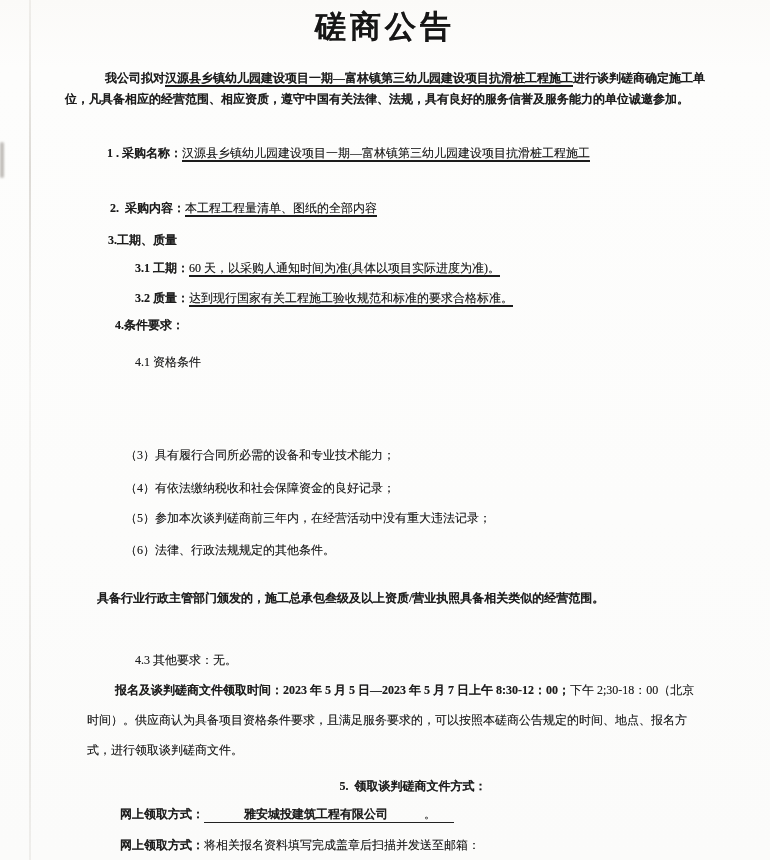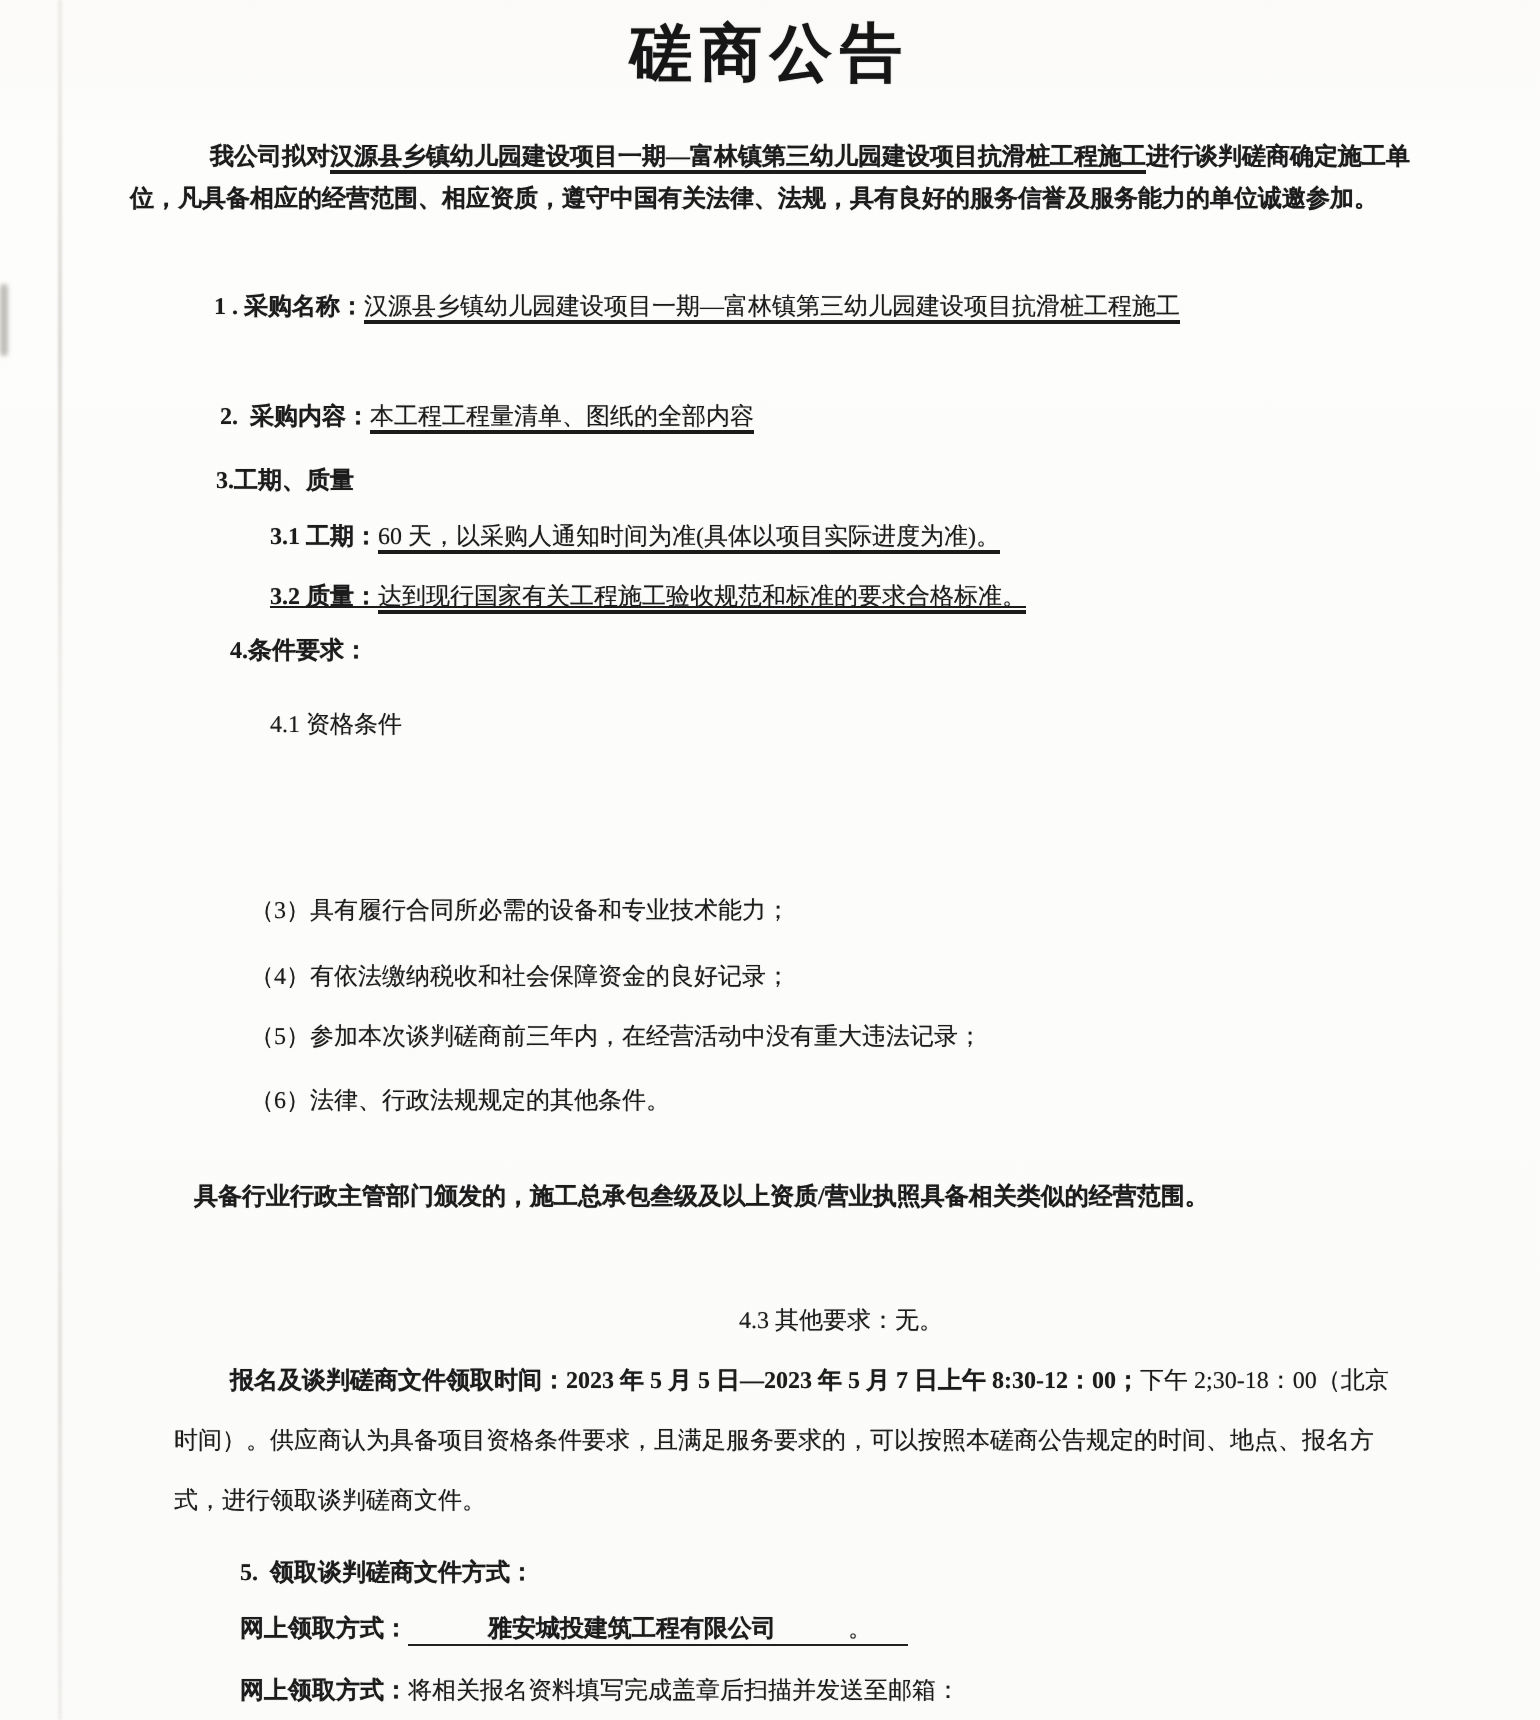--- a/index.html
+++ b/index.html
@@ -57,36 +57,36 @@
   <p class="blk" style="top:68px; line-height:21px; text-indent:40px;"><b>我公司拟对</b><b class="u">汉源县乡镇幼儿园建设项目一期—富林镇第三幼儿园建设项目抗滑桩工程施工</b><b>进行谈判磋商确定施工单位，凡具备相应的经营范围、相应资质，遵守中国有关法律、法规，具有良好的服务信誉及服务能力的单位诚邀参加。</b></p>
 
   <p class="blk" style="top:138px; line-height:31px; margin-left:20px; text-indent:22px;"><b>1 . 采购名称：</b><span class="u">汉源县乡镇幼儿园建设项目一期—富林镇第三幼儿园建设项目抗滑桩工程施工</span></p>
 
   <p class="blk" style="top:194px; text-indent:45px;"><b>2.  采购内容：</b><span class="u">本工程工程量清单、图纸的全部内容</span></p>
 
   <p class="blk" style="top:226px; text-indent:43px;"><b>3.工期、质量</b></p>
 
   <p class="blk" style="top:254px; text-indent:70px;"><b>3.1 工期：</b><span class="u">60 天，以采购人通知时间为准(具体以项目实际进度为准)。</span></p>
 
-  <p class="blk" style="top:284px; text-indent:70px;text-decoration:underline;"><b>3.2 质量：</b><span class="u">达到现行国家有关工程施工验收规范和标准的要求合格标准。</span></p>
+  <p class="blk" style="top:284px; text-indent:70px;"><b>3.2 质量：</b><span class="u">达到现行国家有关工程施工验收规范和标准的要求合格标准。</span></p>
 
   <p class="blk" style="top:311px; text-indent:50px;"><b>4.条件要求：</b></p>
 
   <p class="blk" style="top:348px; text-indent:70px;"><span>4.1 资格条件</span></p>
 
   <p class="blk" style="top:441px; text-indent:60px;"><span>（3）具有履行合同所必需的设备和专业技术能力；</span></p>
   <p class="blk" style="top:474px; text-indent:60px;"><span>（4）有依法缴纳税收和社会保障资金的良好记录；</span></p>
   <p class="blk" style="top:504px; text-indent:60px;"><span>（5）参加本次谈判磋商前三年内，在经营活动中没有重大违法记录；</span></p>
   <p class="blk" style="top:536px; text-indent:60px;"><span>（6）法律、行政法规规定的其他条件。</span></p>
 
 
   <p class="blk" style="top:588px; line-height:21.5px; margin-left:20px; text-indent:12px;"><b>具备行业行政主管部门颁发的，施工总承包叁级及以上资质/营业执照具备相关类似的经营范围。</b></p>
 
-  <p class="blk" style="top:646px; text-indent:70px;text-align:center;"><span>4.3 其他要求：</span><span>无。</span></p>
+  <p class="blk" style="top:646px; text-indent:70px;"><span>4.3 其他要求：</span><span>无。</span></p>
 
   <p class="blk" style="top:675px; line-height:30px; margin-left:22px; text-indent:28px;"><b>报名及谈判磋商文件领取时间：</b><b>2023 年 5 月 5 日—2023 年 5 月 7 日上午 8:30-12：00；</b><span>下午 2;30-18：00（北京时间）。供应商认为具备项目资格条件要求，且满足服务要求的，可以按照本磋商公告规定的时间、地点、报名方式，进行领取谈判磋商文件。</span></p>
 
-  <p class="blk" style="top:772px; text-indent:55px;"><b>5.  领取谈判磋商文件方式：</b></p>
+  <p class="blk" style="top:772px; text-indent:55px;text-align:center;"><b>5.  领取谈判磋商文件方式：</b></p>
 
   <p class="blk" style="top:800px; text-indent:55px;"><b>网上领取方式：</b><span class="blank"><b>雅安城投建筑工程有限公司</b><span class="suffix">。</span></span></p>
 
   <p class="blk" style="top:831px; text-indent:55px;"><b>网上领取方式：</b><span>将相关报名资料填写完成盖章后扫描并发送至邮箱： </span></p>
 </div>
 
 </body></html>

